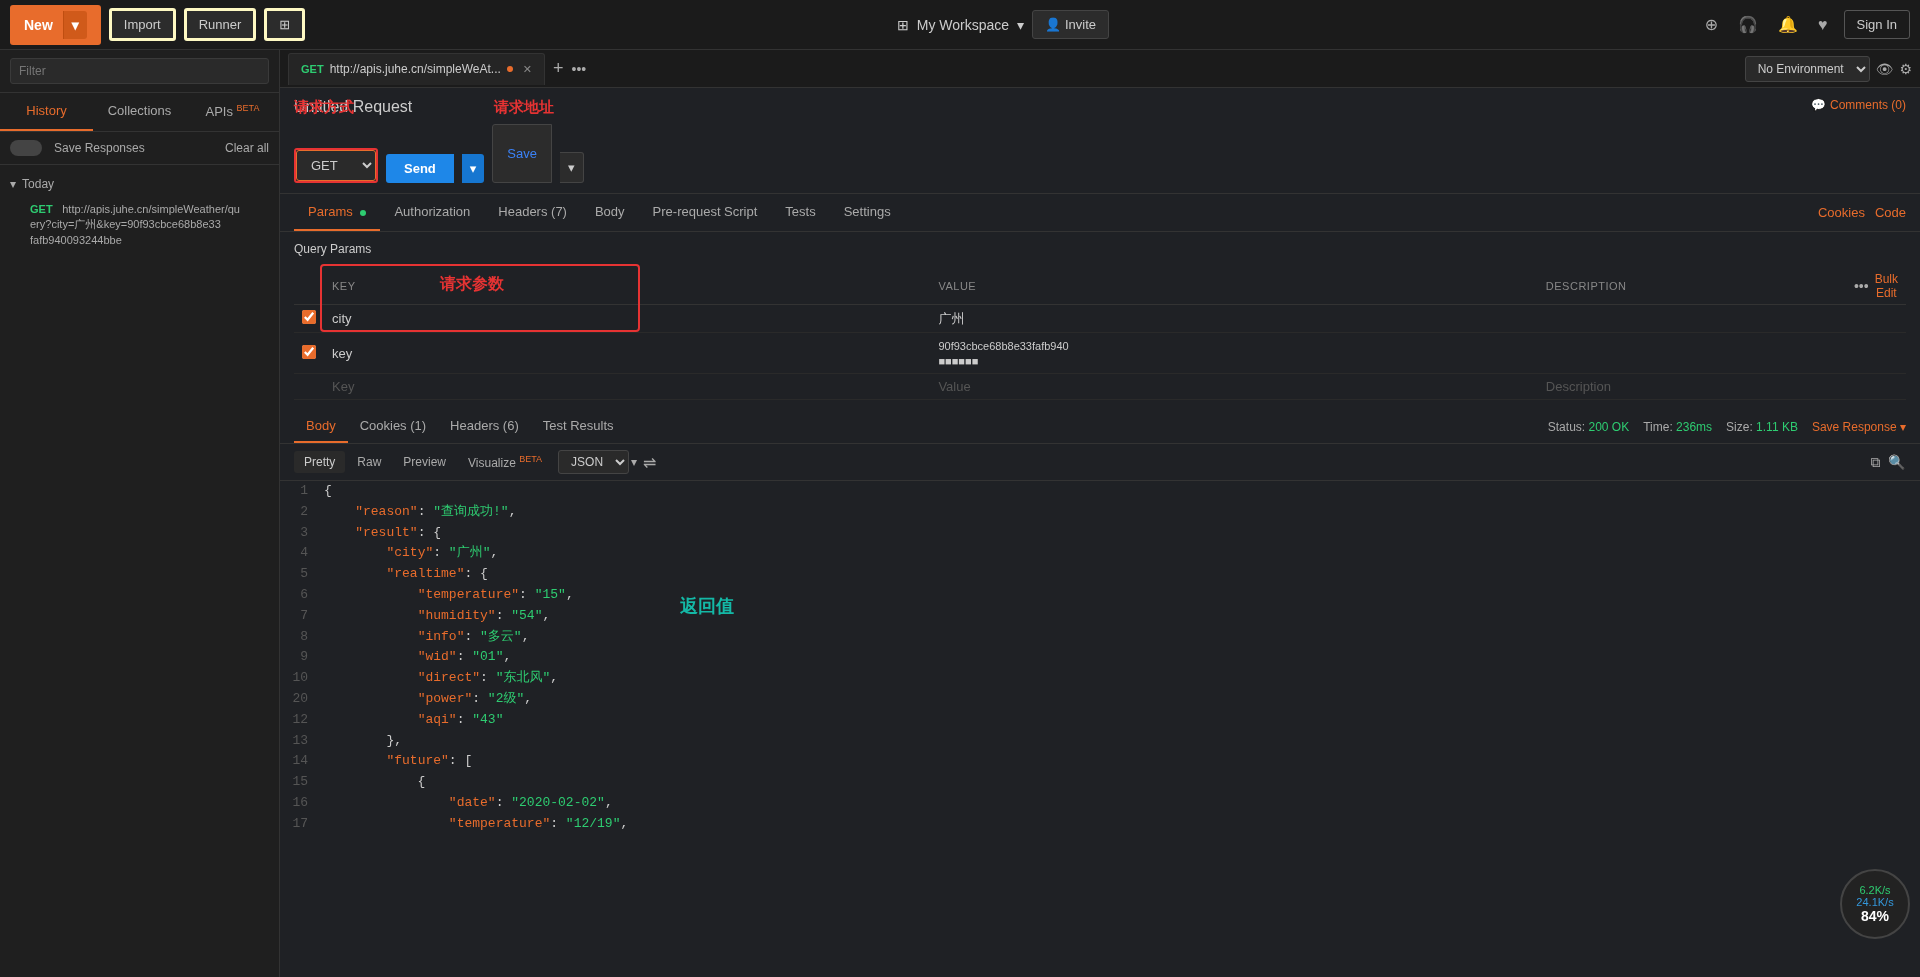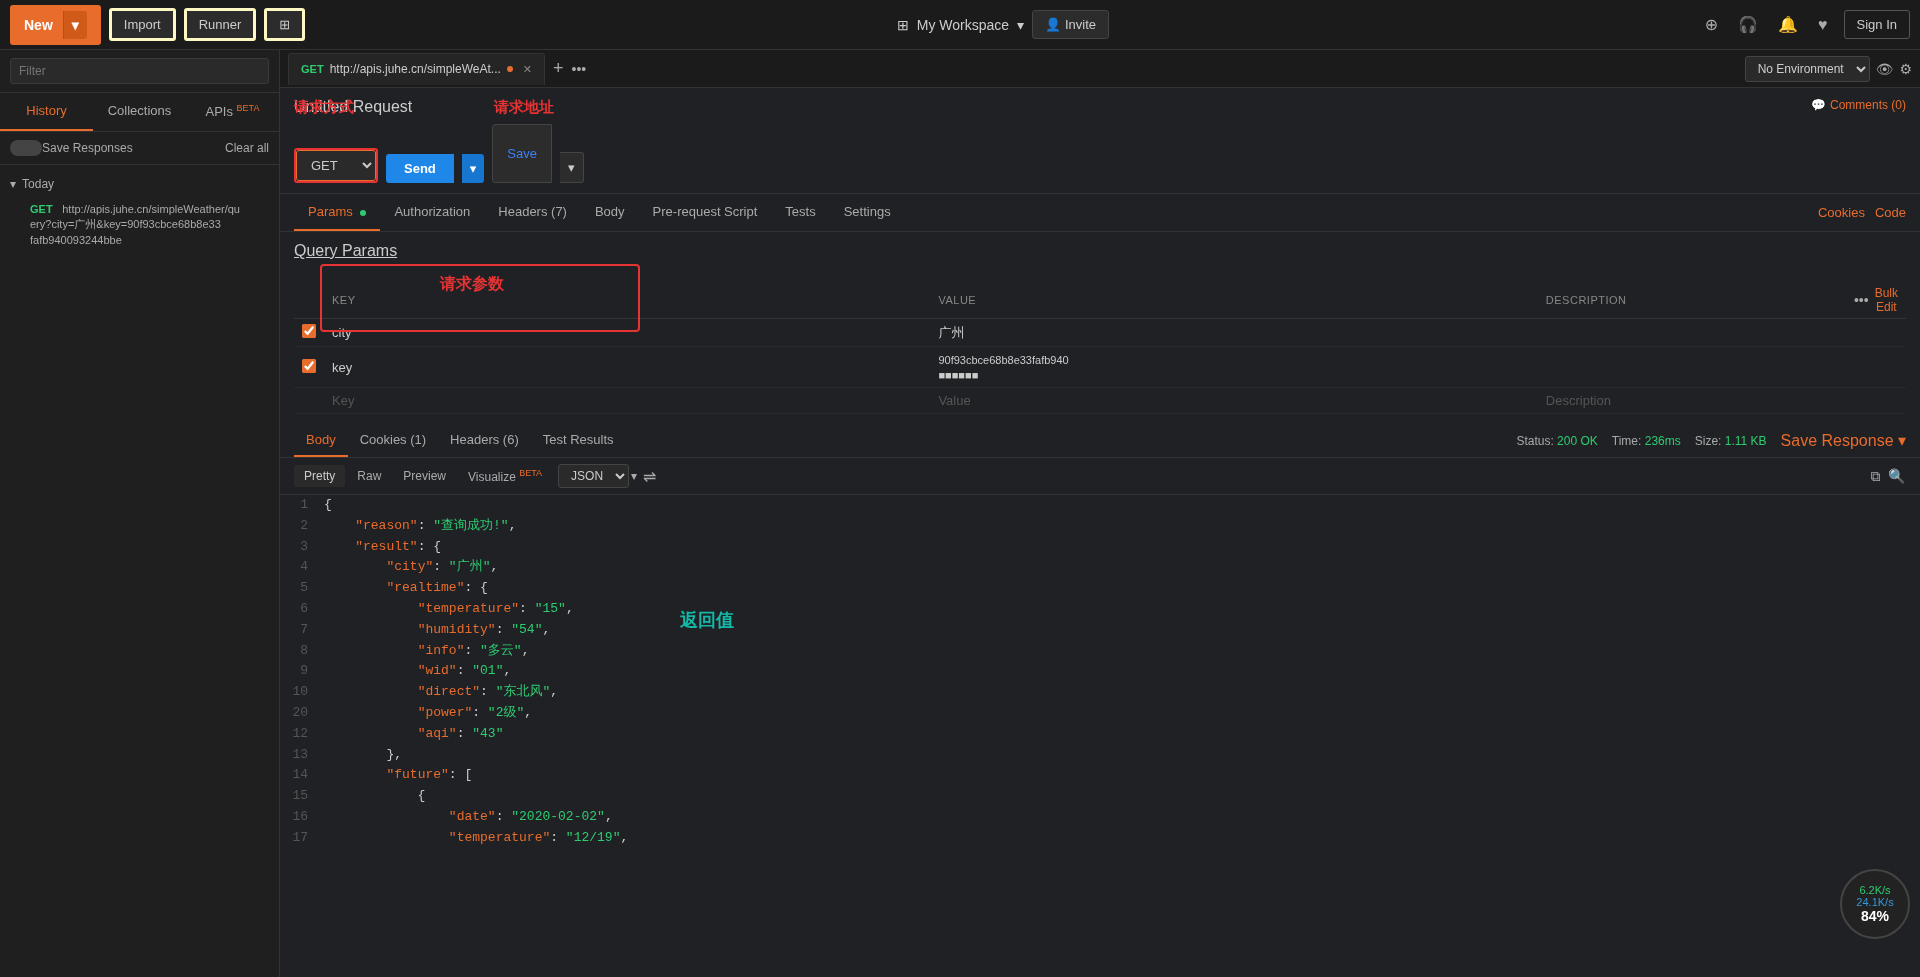--- a/index.html
+++ b/index.html
@@ -20,21 +20,21 @@
     .main { display: flex; height: calc(977px - 50px); }
 
     
     .sidebar { width: 280px; background: #1f1f1f; border-right: 1px solid #333; display: flex; flex-direction: column; flex-shrink: 0; }
     .sidebar-search { padding: 8px 10px; border-bottom: 1px solid #333; }
     .sidebar-search input { width: 100%; background: #2a2a2a; border: 1px solid #3a3a3a; border-radius: 3px; color: #ccc; padding: 5px 8px; font-size: 12px; }
     .sidebar-tabs { display: flex; border-bottom: 1px solid #333; }
     .sidebar-tab { flex: 1; text-align: center; padding: 10px 0; font-size: 13px; color: #aaa; cursor: pointer; border-bottom: 2px solid transparent; }
     .sidebar-tab.active { color: #e86c2c; border-bottom-color: #e86c2c; }
     .sidebar-tab .beta { font-size: 9px; color: #e86c2c; vertical-align: super; }
-    .sidebar-actions { display: flex; align-items: center; padding: 8px 10px; border-bottom: 1px solid #333; gap: 0; }
+    .sidebar-actions { display: flex; align-items: center; padding: 8px 10px; border-bottom: 1px solid #333; gap: 12px; }
     .toggle { width: 32px; height: 16px; background: #444; border-radius: 8px; cursor: pointer; position: relative; }
     .sidebar-actions .save-label { font-size: 12px; color: #aaa; flex: 1; }
     .sidebar-actions .clear-btn { background: none; border: none; color: #aaa; font-size: 12px; cursor: pointer; }
     .history-section { padding: 8px 10px; }
     .history-date { display: flex; align-items: center; gap: 6px; font-size: 12px; color: #aaa; padding: 4px 0; cursor: pointer; }
     .history-item { padding: 6px 10px 6px 20px; cursor: pointer; border-radius: 3px; }
     .history-item .method-badge { color: #2ecc71; font-size: 11px; font-weight: bold; margin-right: 6px; }
     .history-item .url-text { font-size: 11px; color: #aaa; }
 
     
@@ -66,21 +66,21 @@
     
     .param-tabs { display: flex; align-items: center; border-bottom: 1px solid #333; padding: 0 14px; background: #1f2125; }
     .param-tab { padding: 10px 14px; font-size: 13px; color: #aaa; cursor: pointer; border-bottom: 2px solid transparent; }
     .param-tab.active { color: #e86c2c; border-bottom-color: #e86c2c; }
     .param-tab .dot-green { width: 6px; height: 6px; background: #2ecc71; border-radius: 50%; display: inline-block; margin-left: 4px; }
     .cookies-link { margin-left: auto; color: #e86c2c; font-size: 13px; cursor: pointer; }
     .code-link { color: #e86c2c; font-size: 13px; cursor: pointer; margin-left: 10px; }
 
     
     .query-params { padding: 10px 14px; }
-    .query-params-title { font-size: 16px; color: #ccc; margin-bottom: 22px; text-decoration: underline; }
+    .query-params-title { font-size: 12px; color: #ccc; margin-bottom: 12px; }
     .params-table { width: 100%; border-collapse: collapse; }
     .params-table th { text-align: left; font-size: 11px; color: #888; padding: 4px 8px; border-bottom: 1px solid #333; font-weight: normal; letter-spacing: 0.5px; }
     .params-table td { padding: 5px 8px; border-bottom: 1px solid #2a2a2a; }
     .params-table .key-col { width: 40%; }
     .params-table .val-col { width: 40%; }
     .params-table .desc-col { width: 20%; }
     .param-input { background: transparent; border: none; color: #ccc; width: 100%; font-size: 13px; outline: none; }
     .param-input::placeholder { color: #555; }
     .param-checkbox { width: 14px; height: 14px; accent-color: #e86c2c; cursor: pointer; }
     .more-cols-btn { background: none; border: none; color: #aaa; cursor: pointer; font-size: 14px; }
@@ -89,21 +89,21 @@
 
     
     .response-area { flex: 1; display: flex; flex-direction: column; min-height: 0; }
     .response-tabs-bar { display: flex; align-items: center; border-bottom: 1px solid #333; padding: 0 14px; background: #1f2125; }
     .response-tab { padding: 8px 12px; font-size: 13px; color: #aaa; cursor: pointer; border-bottom: 2px solid transparent; }
     .response-tab.active { color: #e86c2c; border-bottom-color: #e86c2c; }
     .response-status { margin-left: auto; display: flex; align-items: center; gap: 14px; font-size: 12px; color: #aaa; }
     .status-ok { color: #2ecc71; }
     .status-time { color: #2ecc71; }
     .status-size { color: #2ecc71; }
-    .save-response-btn { color: #e86c2c; font-size: 16px; cursor: pointer; background: none; border: none; }
+    .save-response-btn { color: #e86c2c; font-size: 12px; cursor: pointer; background: none; border: none; }
 
     
     .body-view-tabs { display: flex; align-items: center; border-bottom: 1px solid #333; padding: 6px 14px; gap: 2px; background: #1f2125; }
     .view-tab { padding: 4px 10px; font-size: 12px; color: #aaa; cursor: pointer; border-radius: 3px; }
     .view-tab.active { background: #2a2a2a; color: #ccc; }
     .format-select { background: #2a2a2a; border: 1px solid #444; color: #ccc; padding: 3px 8px; border-radius: 3px; font-size: 12px; cursor: pointer; margin-left: 4px; }
     .wrap-btn { background: none; border: none; color: #aaa; cursor: pointer; font-size: 16px; margin-left: 4px; }
     .body-view-right { margin-left: auto; display: flex; gap: 8px; }
     .icon-sm { background: none; border: none; color: #aaa; cursor: pointer; font-size: 14px; }
 

